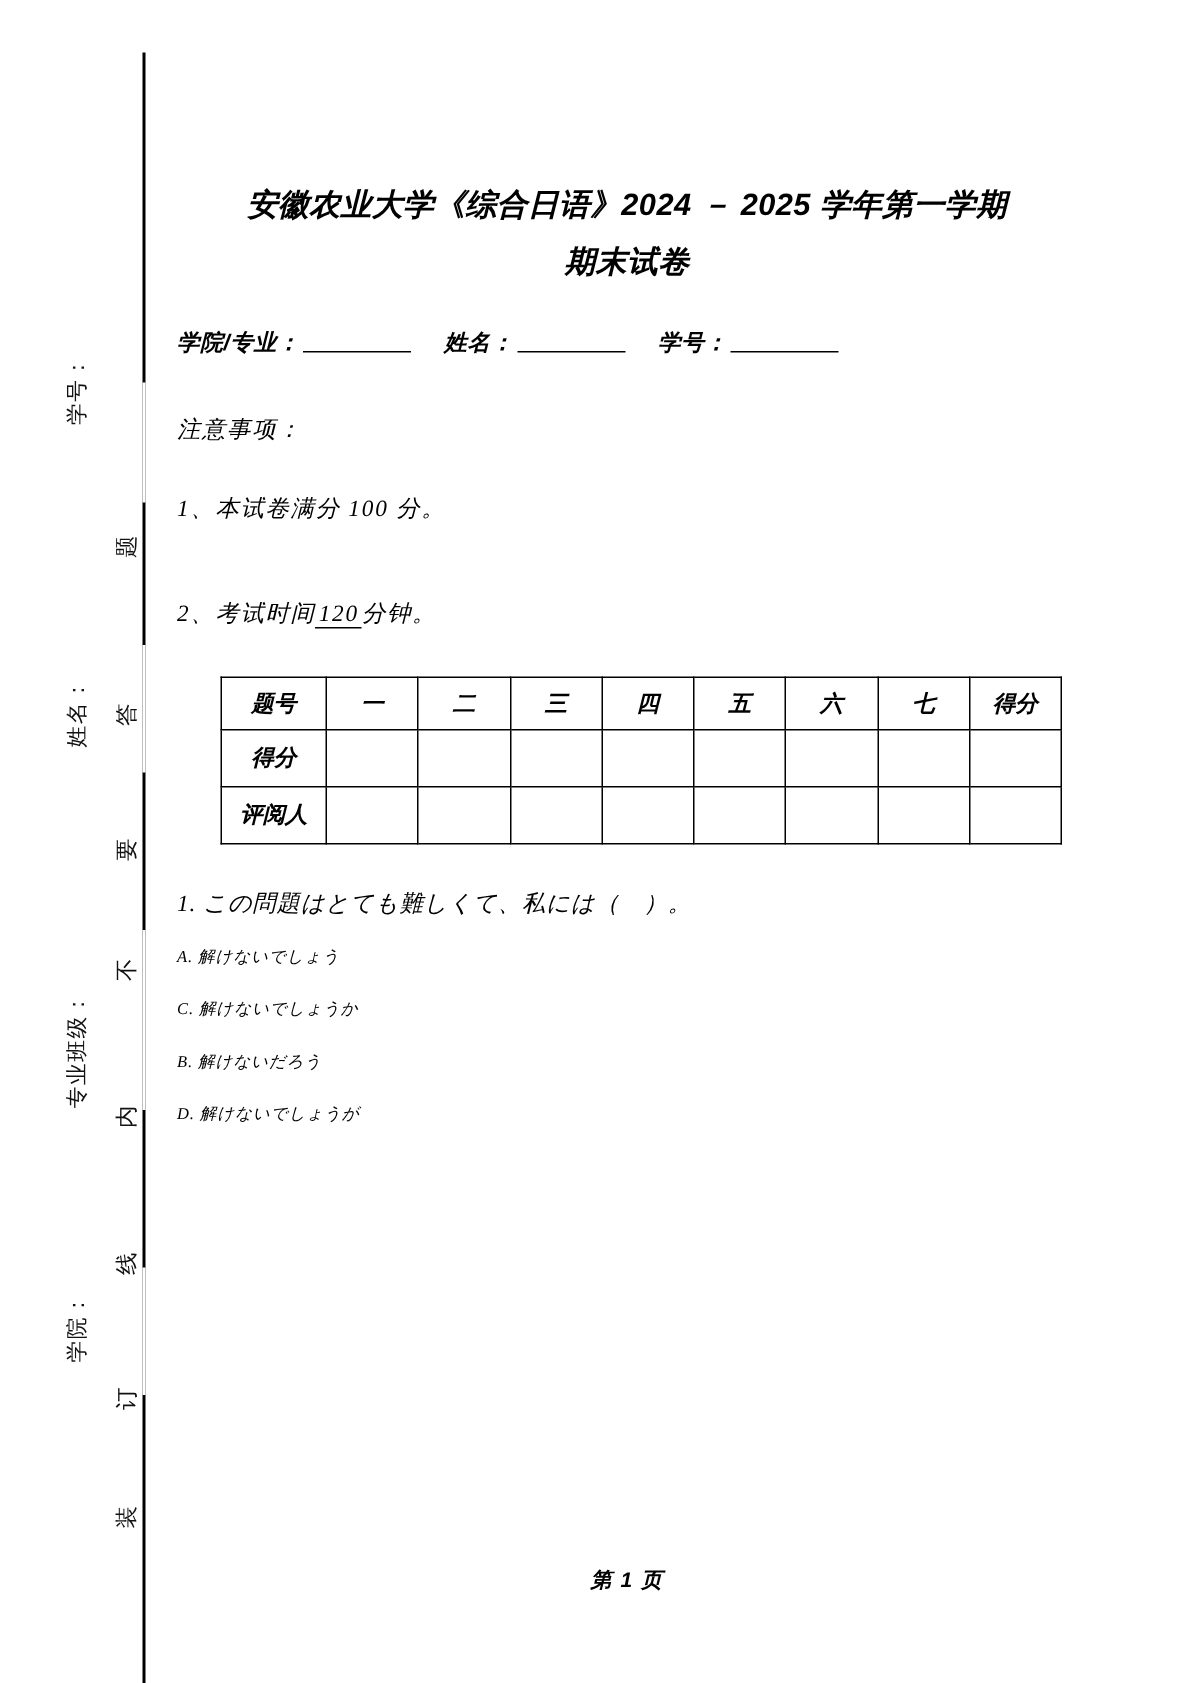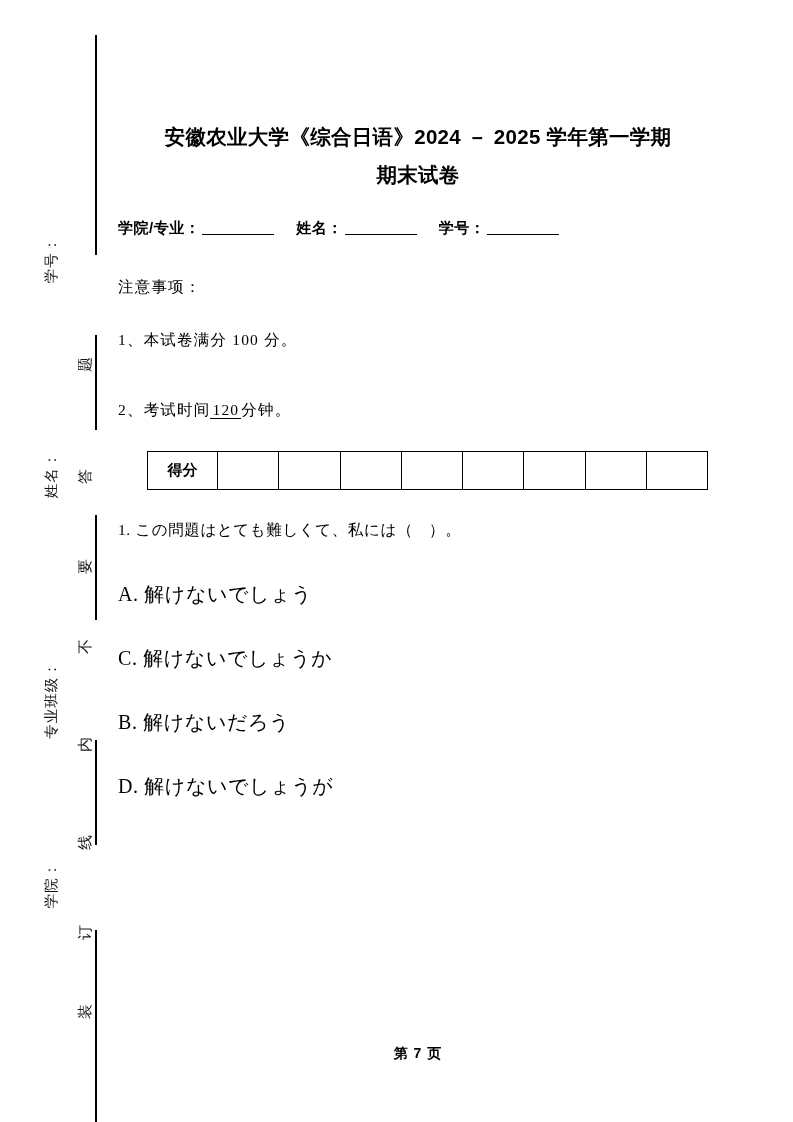--- a/index.html
+++ b/index.html
@@ -60,20 +60,21 @@
     background: #ffffff;
   }
 
   
   #page-body {
     position: absolute;
     left: 118px;
     top: 0;
     width: 600px;
     height: 1116px;
+    font-style: italic;
   }
 
   
   #exam-title {
     margin-top: 118px;
     text-align: center;
     font-family: "Liberation Sans", "DejaVu Sans", sans-serif;
     font-weight: bold;
     font-size: 20.5px;
     line-height: 38px;
@@ -145,24 +146,24 @@
   }
 
   
   .question-stem {
     font-size: 15.5px;
     line-height: 22px;
     letter-spacing: 0.6px;
     margin-top: 29px;
   }
   .option-line {
-    font-size: 20px;
+    font-size: 11px;
     line-height: 22px;
     letter-spacing: 0.6px;
-    margin-top: 42px;
+    margin-top: 13px;
   }
 
   
   #page-footer {
     position: absolute;
     left: 0;
     top: 1045px;
     width: 600px;
     text-align: center;
     font-family: "Liberation Sans", "DejaVu Sans", sans-serif;
@@ -210,22 +211,44 @@
 
   <div class="note-line" id="notes-heading">注意事项：</div>
   <div class="note-line" id="note-1">1、本试卷满分 100 分。</div>
   <div class="note-line" id="note-2">
     <span>2、考试时间</span><span class="u-val">120</span><span>分钟。</span>
   </div>
 
   <div id="score-table-wrap">
     <table id="score-table">
       <tbody>
+        <tr>
+          <td class="label-col">题号</td>
+          <td>一</td>
+          <td>二</td>
+          <td>三</td>
+          <td>四</td>
+          <td>五</td>
+          <td>六</td>
+          <td>七</td>
+          <td>得分</td>
+        </tr>
         <tr class="data-row">
           <td class="label-col">得分</td>
+          <td></td>
+          <td></td>
+          <td></td>
+          <td></td>
+          <td></td>
+          <td></td>
+          <td></td>
+          <td></td>
+        </tr>
+        <tr class="data-row">
+          <td class="label-col">评阅人</td>
           <td></td>
           <td></td>
           <td></td>
           <td></td>
           <td></td>
           <td></td>
           <td></td>
           <td></td>
         </tr>
       </tbody>
@@ -233,14 +256,14 @@
   </div>
 
 
   <div class="question-stem">1. この問題はとても難しくて、私には（　）。</div>
   <div class="option-line">A. 解けないでしょう</div>
   <div class="option-line">C. 解けないでしょうか</div>
   <div class="option-line">B. 解けないだろう</div>
   <div class="option-line">D. 解けないでしょうが</div>
 
 
-  <div id="page-footer">第 7 页</div>
+  <div id="page-footer">第 1 页</div>
 </div>
 
 </body></html>

